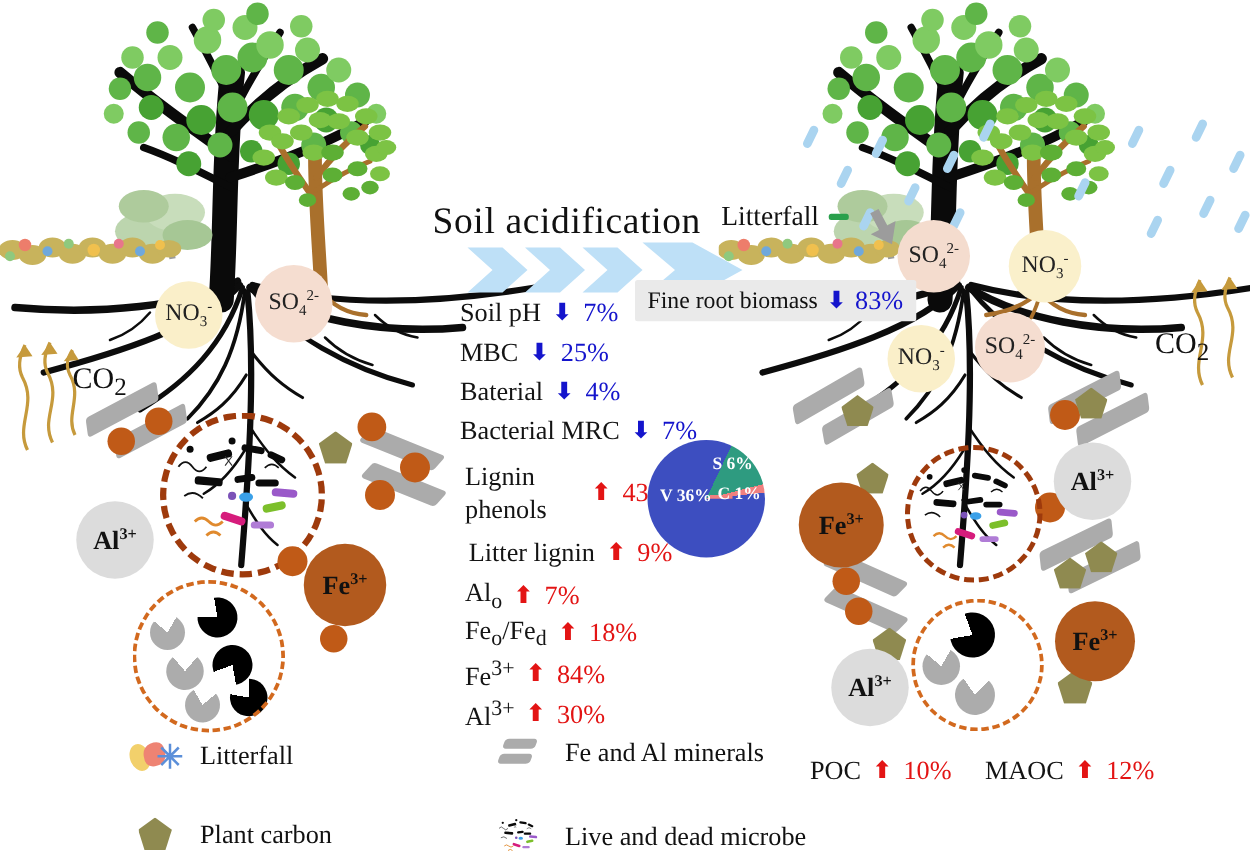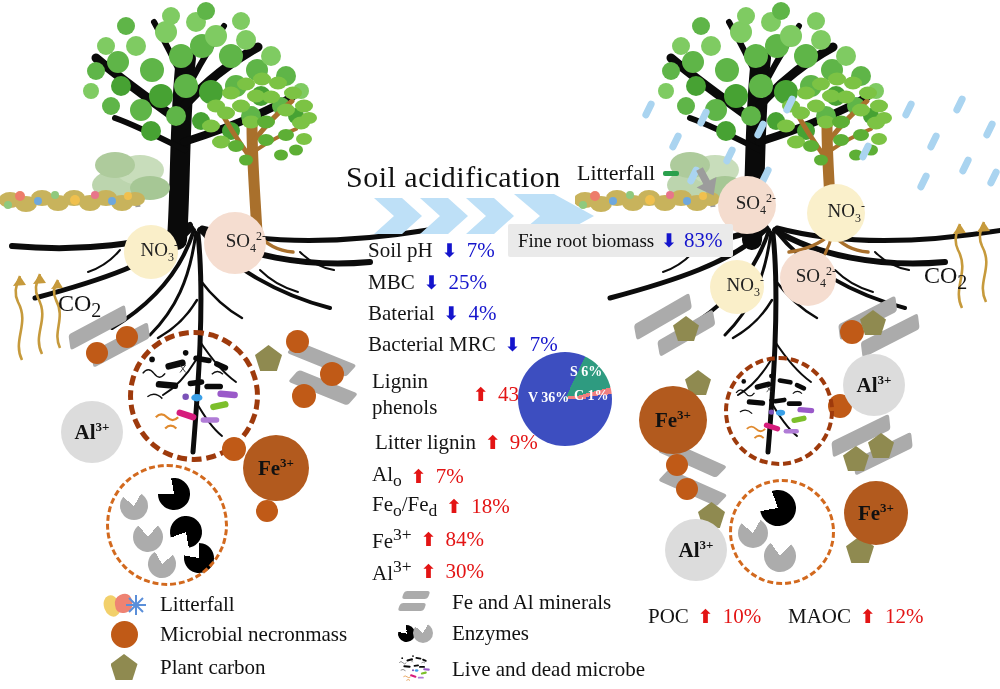--- a/index.html
+++ b/index.html
@@ -7,21 +7,21 @@
           font-family:"Liberation Serif","DejaVu Serif",serif;color:#111;}
   .abs{position:absolute;}
   
   .title{font-size:30px;letter-spacing:.5px;}
   .stat-row{display:flex;align-items:center;gap:9px;font-size:21px;white-space:nowrap;}
   .stat-row .lbl{color:#141414;}
   .arrow{font-family:"DejaVu Sans",sans-serif;font-size:19px;font-weight:bold;line-height:1;}
   .down .arrow,.down .val{color:#1414CC;}
   .up .arrow,.up .val{color:#E31414;}
   .val{font-size:21px;}
-  .ion{border-radius:50%;display:flex;align-items:center;justify-content:flex-end;
+  .ion{border-radius:50%;display:flex;align-items:center;justify-content:center;
        font-size:19px;color:#222;z-index:4;}
   .ion sub,.ion sup{font-size:12px;}
   .metal{border-radius:50%;display:flex;align-items:center;justify-content:center;
          font-weight:bold;font-size:21px;color:#111;z-index:5;}
   .metal sup{font-size:13px;}
   .graybox{background:#EAEAEA;border-radius:2px;display:flex;align-items:center;gap:7px;
            font-size:19px;padding:4px 10px;z-index:6;white-space:nowrap;}
   .hdr{font-size:22px;}
   
   .dot{border-radius:50%;background:#C05A17;z-index:3;}
@@ -466,51 +466,36 @@
       <svg width="44" height="30" viewBox="0 0 44 30">
         <ellipse cx="10" cy="17" rx="8" ry="11" fill="#F2D06B" transform="rotate(-20 10 17)"></ellipse>
         <path d="M18,6 q10,-4 12,6 q2,10 -8,12 q-8,1 -9,-8 q-1,-7 5,-10" fill="#EE8373"></path>
         <g stroke="#5B8FD9" stroke-width="2">
           <path d="M34,6 L34,26 M24,16 L44,16 M27,9 L41,23 M41,9 L27,23"></path>
         </g>
       </svg>
     </span>
     <span>Litterfall</span>
   </div>
-  <div class="abs legend-row" style="left:100px;top:621px;z-index:6">
-    <span class="legend-ic">
-        <span class="dot" style="position:static;width:27px;height:27px;display:block"></span>
-      </span>
-    <span>Microbial necronmass</span>
-  </div>
   <div class="abs legend-row" style="left:392px;top:589px;z-index:6">
     <span class="legend-ic">
       <span style="position:relative;display:block;width:34px;height:26px">
         <span class="mbar" style="left:4px;top:2px;width:26px;height:8px"></span>
         <span class="mbar" style="left:0px;top:14px;width:26px;height:8px"></span>
       </span>
     </span>
     <span>Fe and Al minerals</span>
   </div>
 
   <div class="abs legend-row" style="left:100px;top:654px;z-index:6">
     <span class="legend-ic">
         <span class="pent" style="position:static;width:27px;height:26px;display:block"></span>
       </span>
     <span>Plant carbon</span>
   </div>
-  <div class="abs legend-row" style="left:392px;top:621px;z-index:6">
-    <span class="legend-ic">
-      <span style="position:relative;display:block;width:36px;height:22px">
-        <span class="pac" style="left:0;top:2px;width:17px;height:17px;background:conic-gradient(from -50deg,transparent 0 80deg,#000 80deg 360deg);transform:rotate(-30deg)"></span>
-        <span class="pac" style="left:15px;top:0;width:20px;height:20px;background:conic-gradient(from -50deg,transparent 0 80deg,#ACACAC 80deg 360deg)"></span>
-      </span>
-    </span>
-    <span>Enzymes</span>
-  </div>
   <div class="abs legend-row" style="left:392px;top:654px;z-index:6">
     <span class="legend-ic">
       <svg width="36" height="30" viewBox="0 0 120 100">
           <use href="#microbes"></use>
         </svg>
     </span>
     <span>Live and dead microbe</span>
   </div>
 
   <div class="abs stat-row up" style="left:648px;top:604px;z-index:6">

